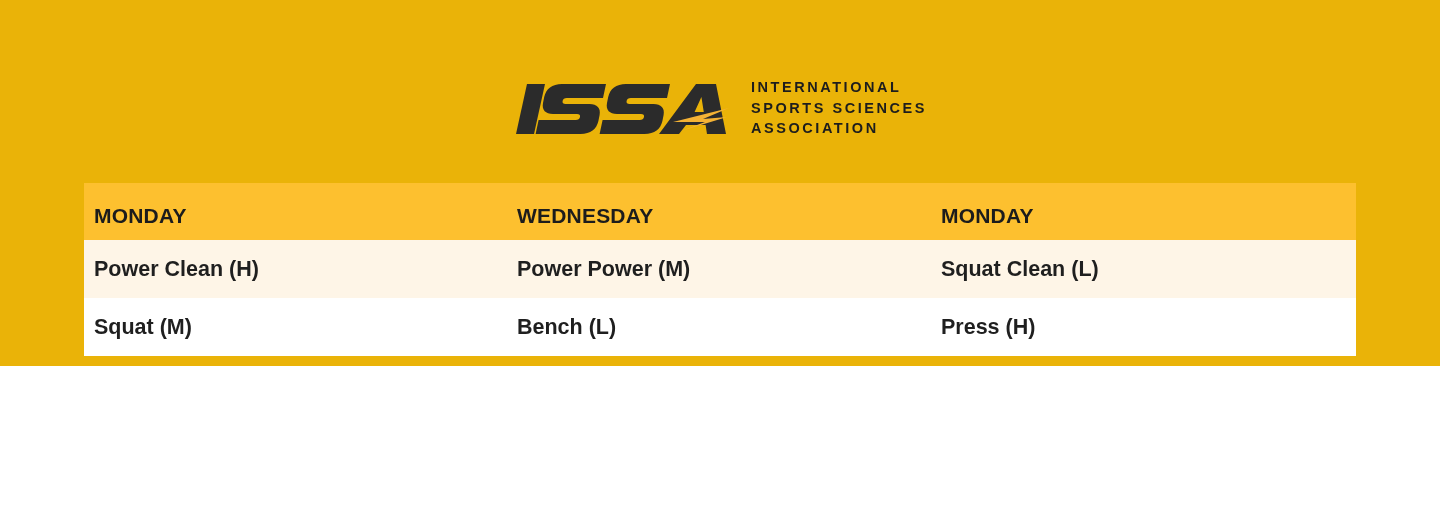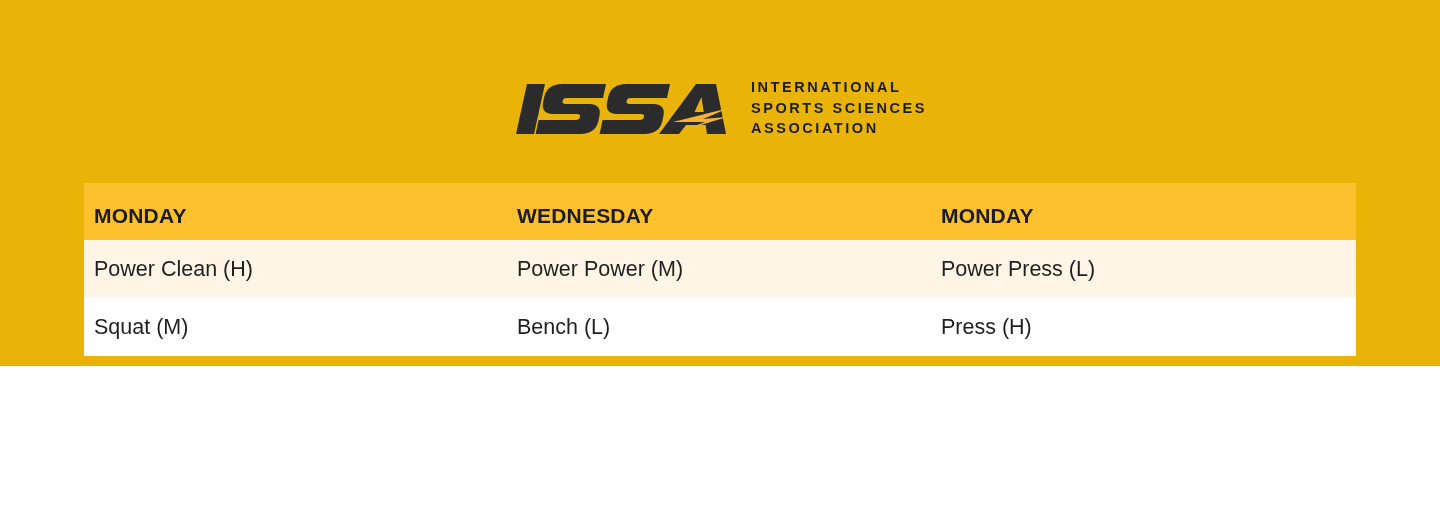--- a/index.html
+++ b/index.html
@@ -83,21 +83,21 @@
     letter-spacing:0.2px;
     padding:8px 0 0 10px;
     white-space:nowrap;
   }
 
   table.schedule tbody td {
     height:58px;
     vertical-align:middle;
     text-align:left;
     font-size:21.5px;
-    font-weight:normal;
+    font-weight:bold;
     color:#1f1f1f;
     padding:0 0 0 10px;
     white-space:nowrap;
   }
 
   table.schedule tbody tr.odd td  { background:#FEF5E7; }
   table.schedule tbody tr.even td { background:#ffffff; }
 </style>
 </head>
 <body>
@@ -142,21 +142,21 @@
           <th>MONDAY</th>
           <th>WEDNESDAY</th>
           <th>MONDAY</th>
         </tr>
       </thead>
 
       <tbody>
         <tr class="odd">
           <td>Power Clean (H)</td>
           <td>Power Power (M)</td>
-          <td>Power Press (L)</td>
+          <td>Squat Clean (L)</td>
         </tr>
         <tr class="even">
           <td>Squat (M)</td>
           <td>Bench (L)</td>
           <td>Press (H)</td>
         </tr>
       </tbody>
 
     </table>
   </div>

